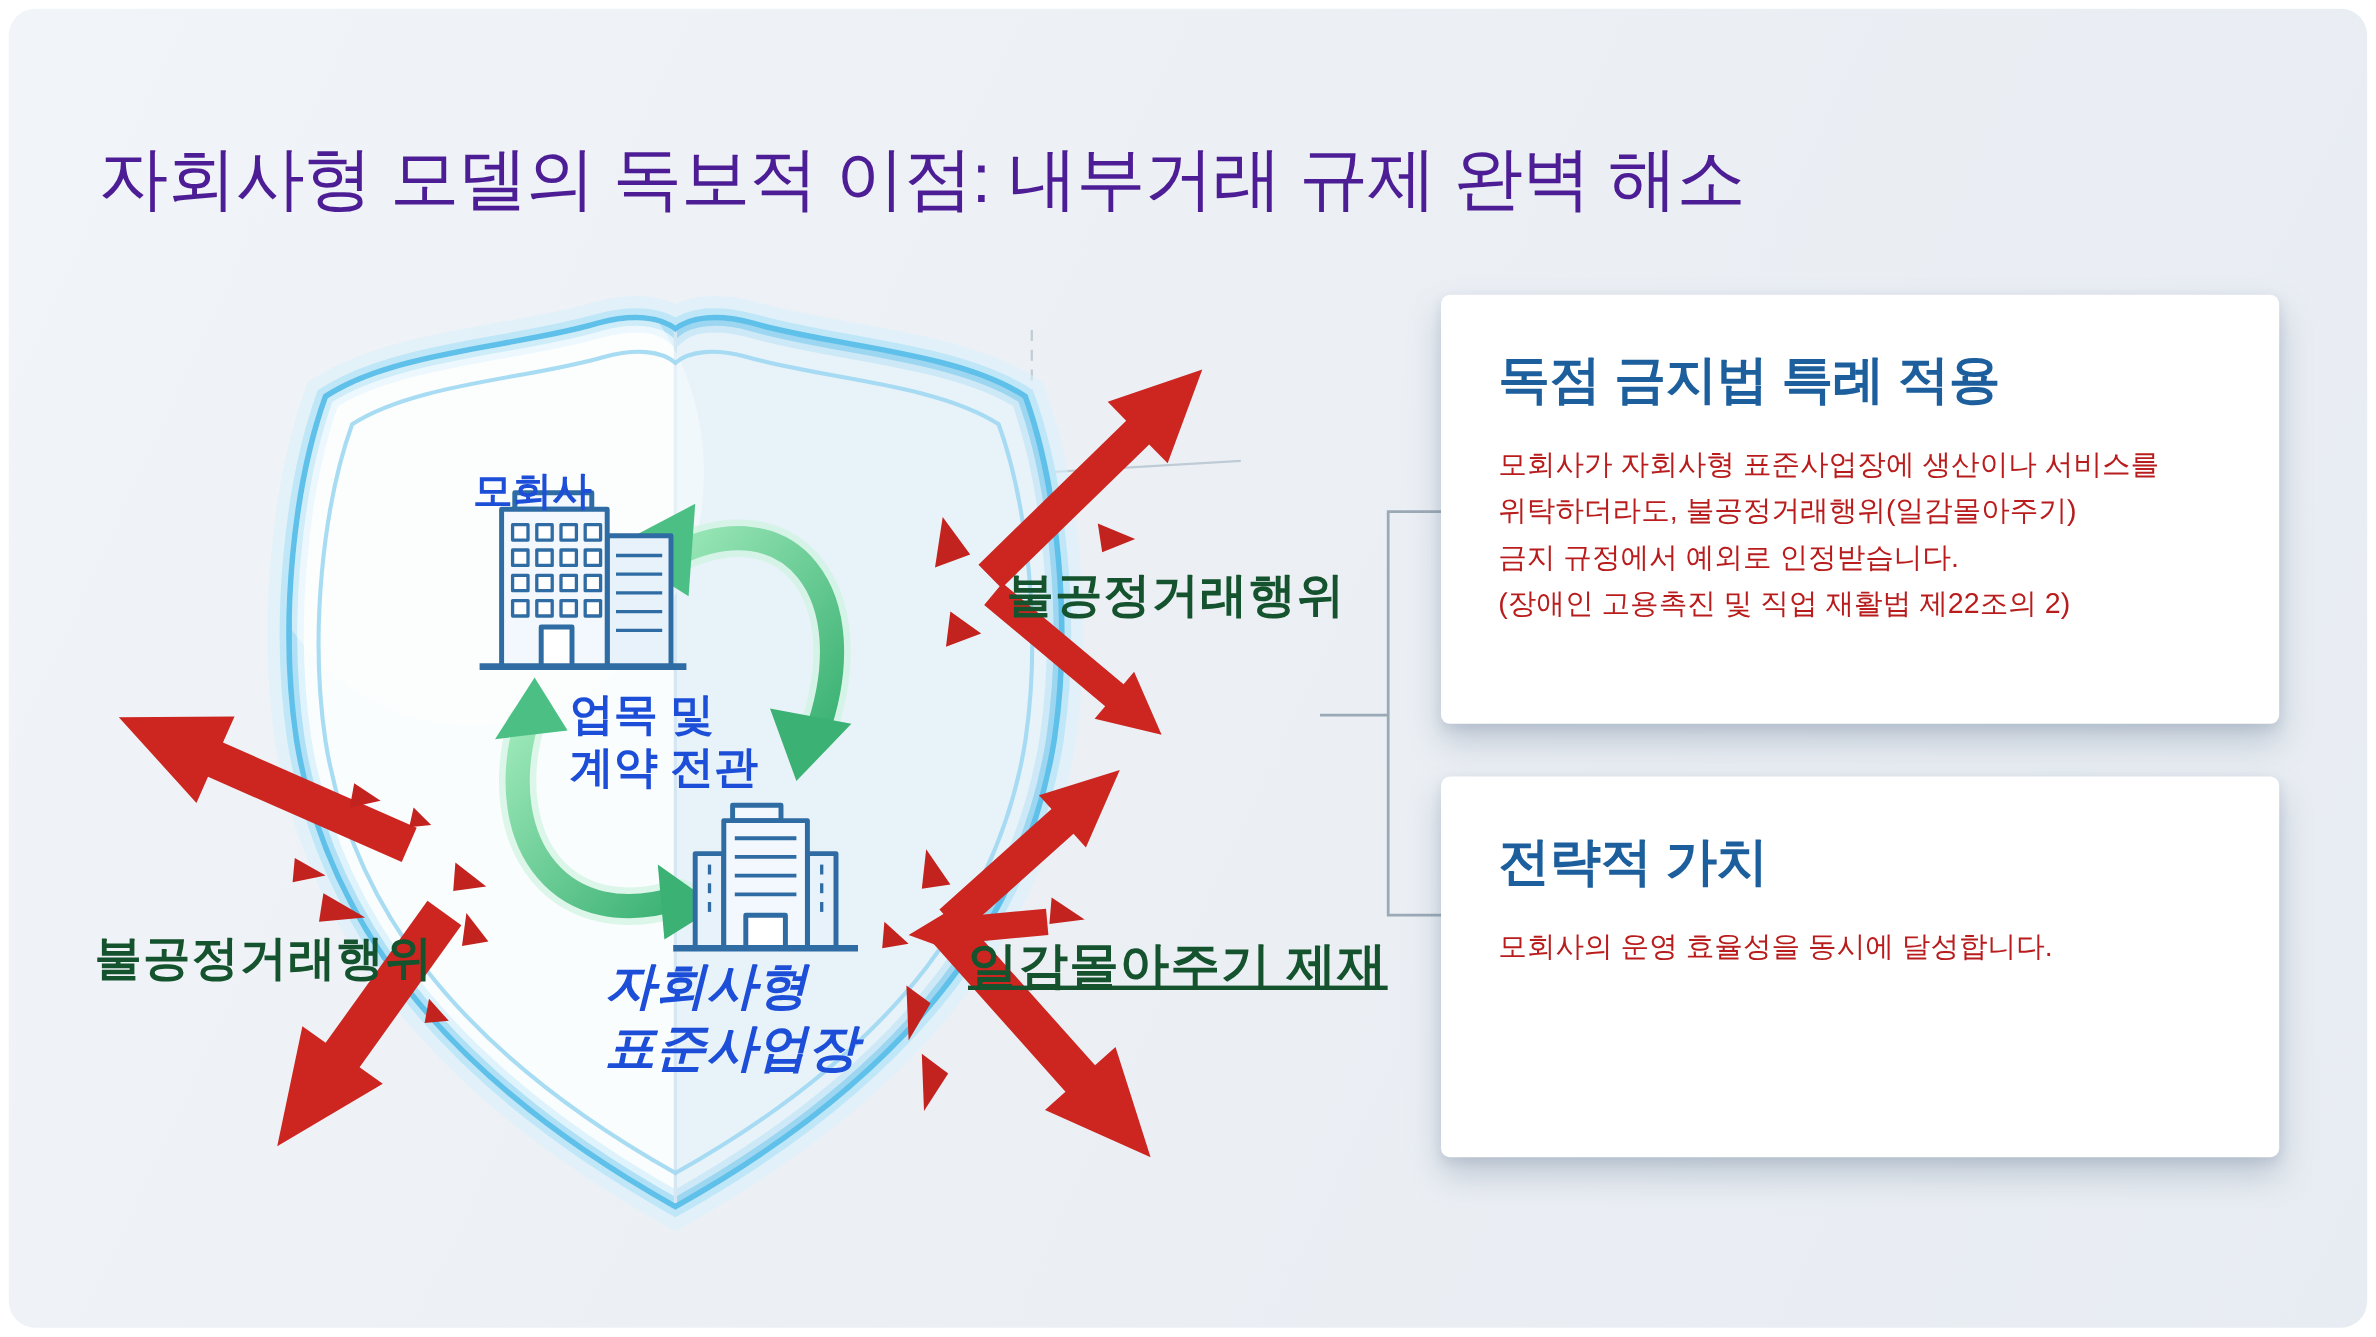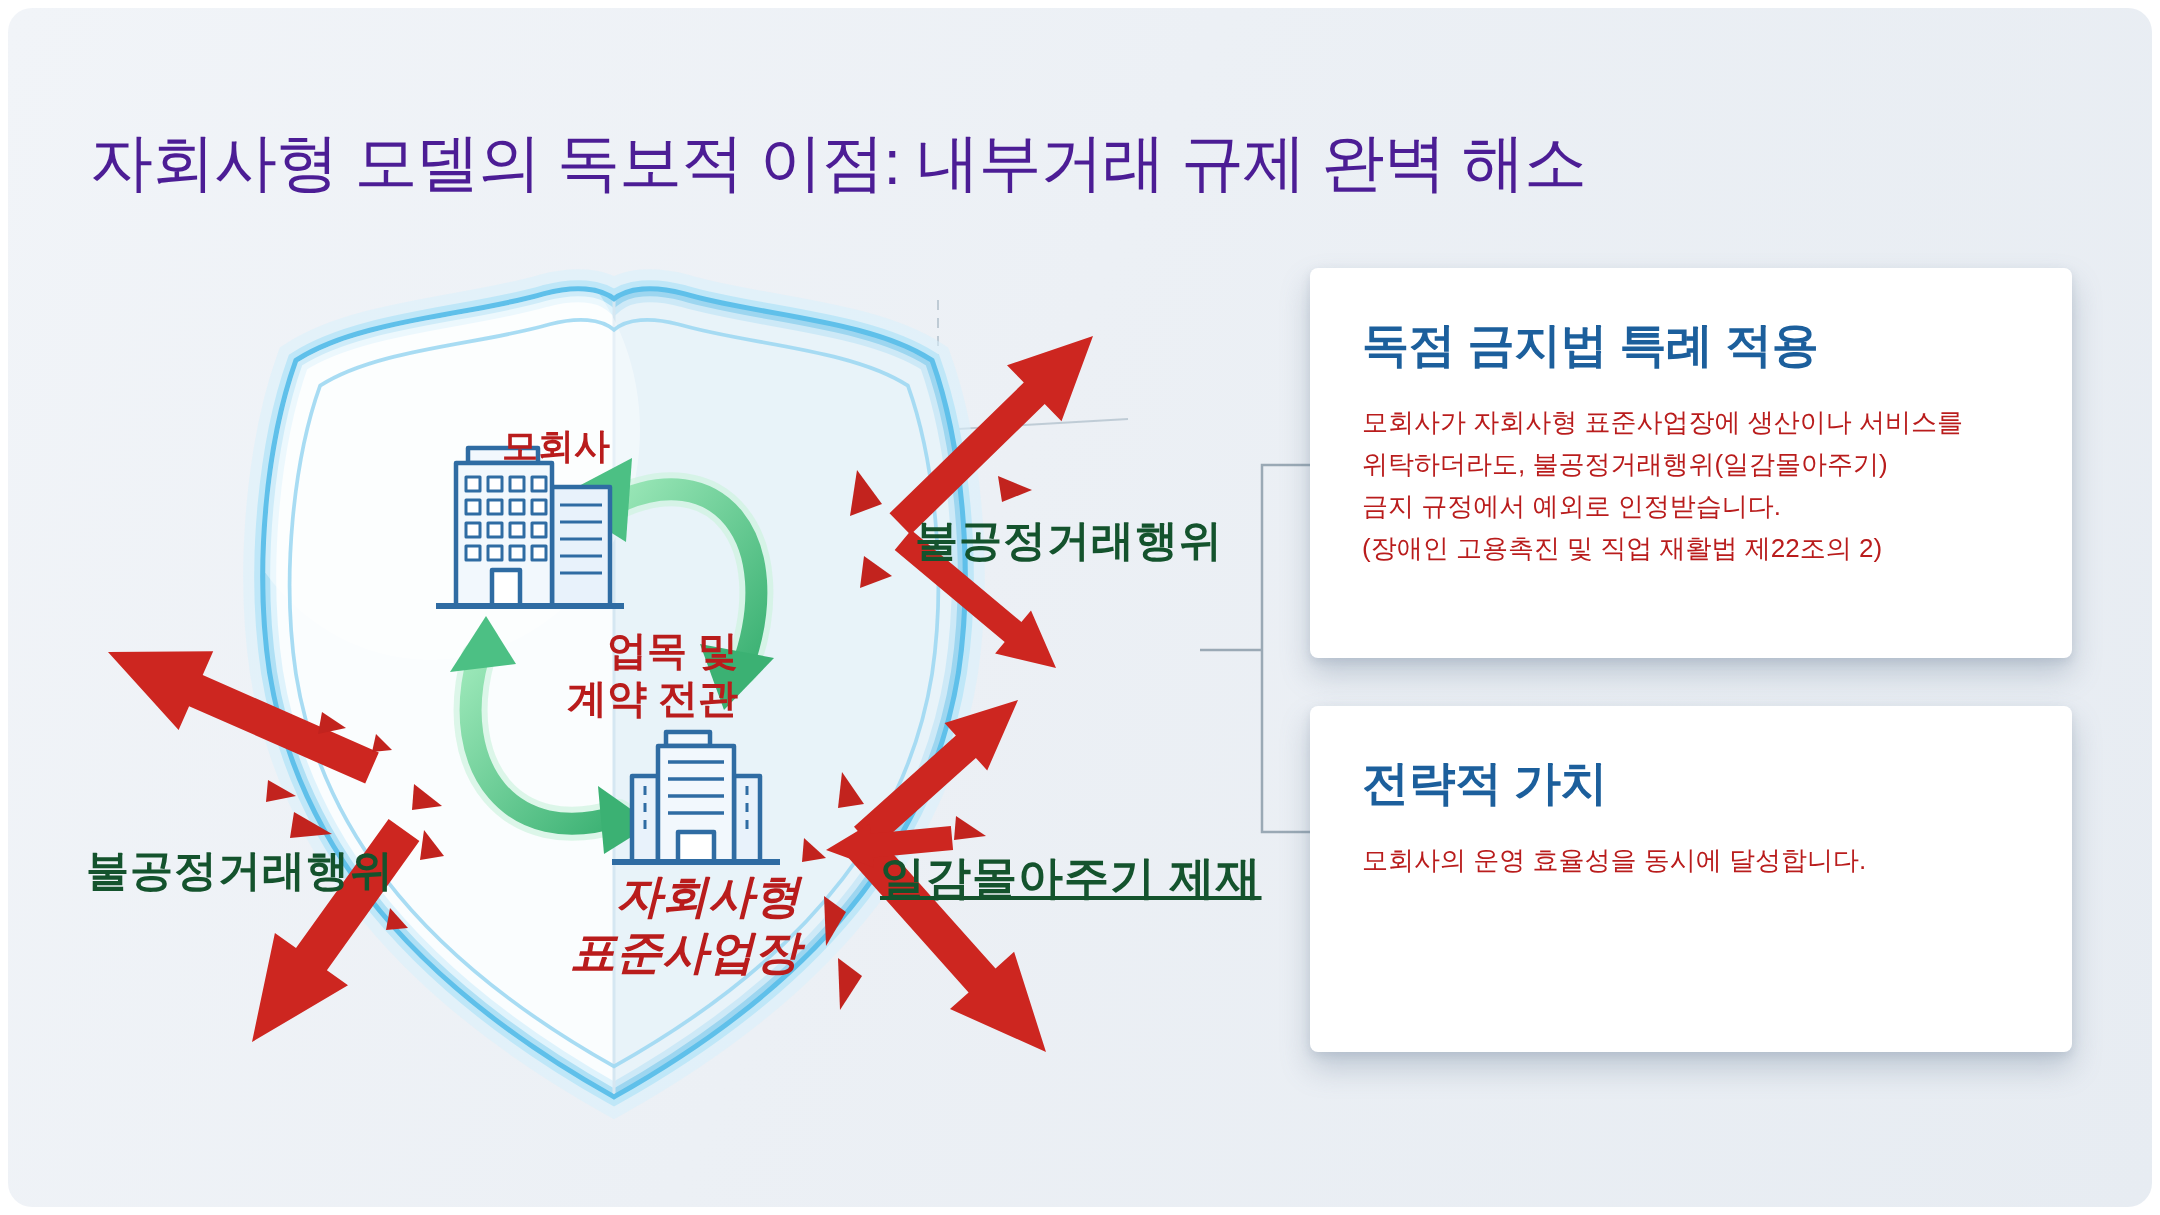--- a/index.html
+++ b/index.html
@@ -3,21 +3,21 @@
 <meta charset="utf-8">
 <style>
   html,body{margin:0;padding:0;background:#ffffff;font-family:"Liberation Sans",sans-serif;}
   .stage{position:relative;width:2160px;height:1215px;overflow:hidden;background:#ffffff;}
   .slide-bg{position:absolute;left:8px;top:8px;right:8px;bottom:8px;border-radius:24px;
     background:linear-gradient(115deg,#f1f4f8 0%,#ecf0f5 45%,#e7ecf2 100%);}
   .abs{position:absolute;}
   .page-title{left:90px;top:76px;width:1900px;font-size:63px;font-weight:400;color:#4c1d95;
     letter-spacing:-1px;margin-top:44px;}
   .diagram-svg{left:0;top:0;width:2160px;height:1215px;}
-  .node-label{font-weight:700;color:#b91c1c;text-align:right;}
+  .node-label{font-weight:700;color:#1d4ed8;text-align:left;}
   .label-parent{left:430px;top:422px;width:180px;font-size:36px;}
   .label-cycle{left:518px;top:626px;width:220px;font-size:40px;line-height:1.2;}
   .label-subsidiary{left:550px;top:868px;width:250px;font-size:46px;line-height:1.22;font-style:italic;}
   .attack-label{font-weight:800;color:#14532d;white-space:nowrap;letter-spacing:1px;}
   .attack-left{left:86px;top:842px;font-size:43px;}
   .attack-top-right{left:915px;top:512px;font-size:43px;}
   .attack-bottom-right{left:880px;top:848px;font-size:45px;text-decoration:underline;}
   .card{background:#ffffff;border-radius:8px;box-sizing:border-box;padding:46px 52px;
     box-shadow:0 16px 30px rgba(100,120,145,.32),0 4px 10px rgba(100,120,145,.16);}
   .card-1{left:1310px;top:268px;width:762px;height:390px;}

